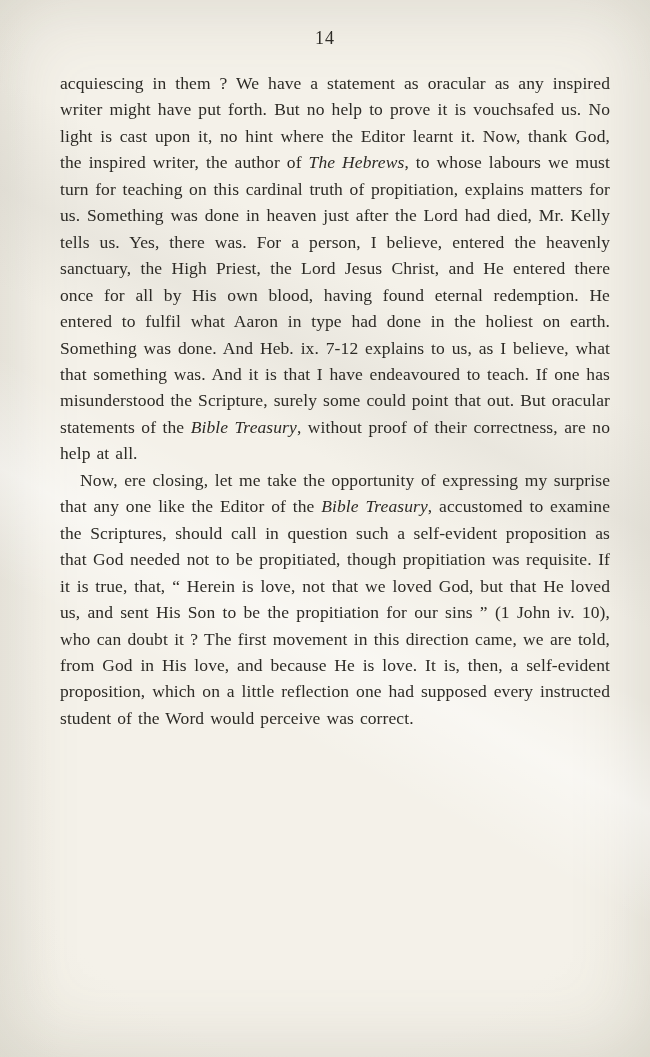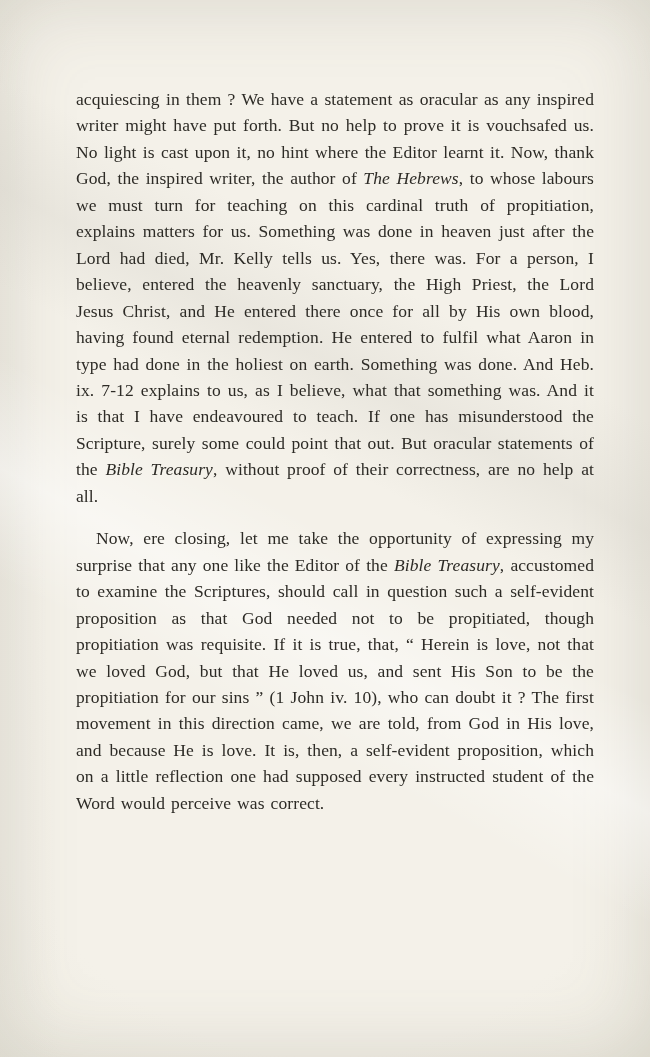--- a/index.html
+++ b/index.html
@@ -48,36 +48,37 @@
     top: 70px;
     left: 60px;
     right: 40px;
     font-size: 17.5px;
     line-height: 26.45px;
     text-align: justify;
     letter-spacing: 0.1px;
     word-spacing: 1.5px;
   }
   p.para {
-    margin: 16px;
+    margin: 0;
     padding: 0;
   }
   p.para.indent {
     text-indent: 20px;
   }
   em.title-run {
     font-style: italic;
   }
 </style>
 </head>
 <body>
 
 <div class="page">
   <div class="watermark"></div>
 
+  <div class="page-number">14</div>
 
   <div class="text-block">
 
     <p class="para"><span>acquiescing in them ?  We have a statement as oracular as any inspired writer might have put forth.  But no help to prove it is vouchsafed us.  No light is cast upon it, no hint where the Editor learnt it.  Now, thank God, the inspired writer, the author of </span><em class="title-run">The Hebrews</em><span>, to whose labours we must turn for teaching on this cardinal truth of propitiation, explains matters for us.  Something was done in heaven just after the Lord had died, Mr. Kelly tells us.  Yes, there was.  For a person, I believe, entered the heavenly sanctuary, the High Priest, the Lord Jesus Christ, and He entered there once for all by His own blood, having found eternal redemption.  He entered to fulfil what Aaron in type had done in the holiest on earth. Something was done.  And Heb. ix. 7-12 explains to us, as I believe, what that something was.  And it is that I have endeavoured to teach.  If one has misunderstood the Scripture, surely some could point that out.  But oracular statements of the </span><em class="title-run">Bible Treasury</em><span>, without proof of their correctness, are no help at all.</span></p>
 
     <p class="para indent"><span>Now, ere closing, let me take the opportunity of expressing my surprise that any one like the Editor of the </span><em class="title-run">Bible Treasury</em><span>, accustomed to examine the Scriptures, should call in question such a self-evident proposition as that God needed not to be propitiated, though propitiation was requisite.  If it is true, that, “ Herein is love, not that we loved God, but that He loved us, and sent His Son to be the propitiation for our sins ” (1 John iv. 10), who can doubt it ?  The first movement in this direction came, we are told, from God in His love, and because He is love.  It is, then, a self-evident proposition, which on a little reflection one had supposed every instructed student of the Word would perceive was correct.</span></p>
 
 
   </div>
 </div>

